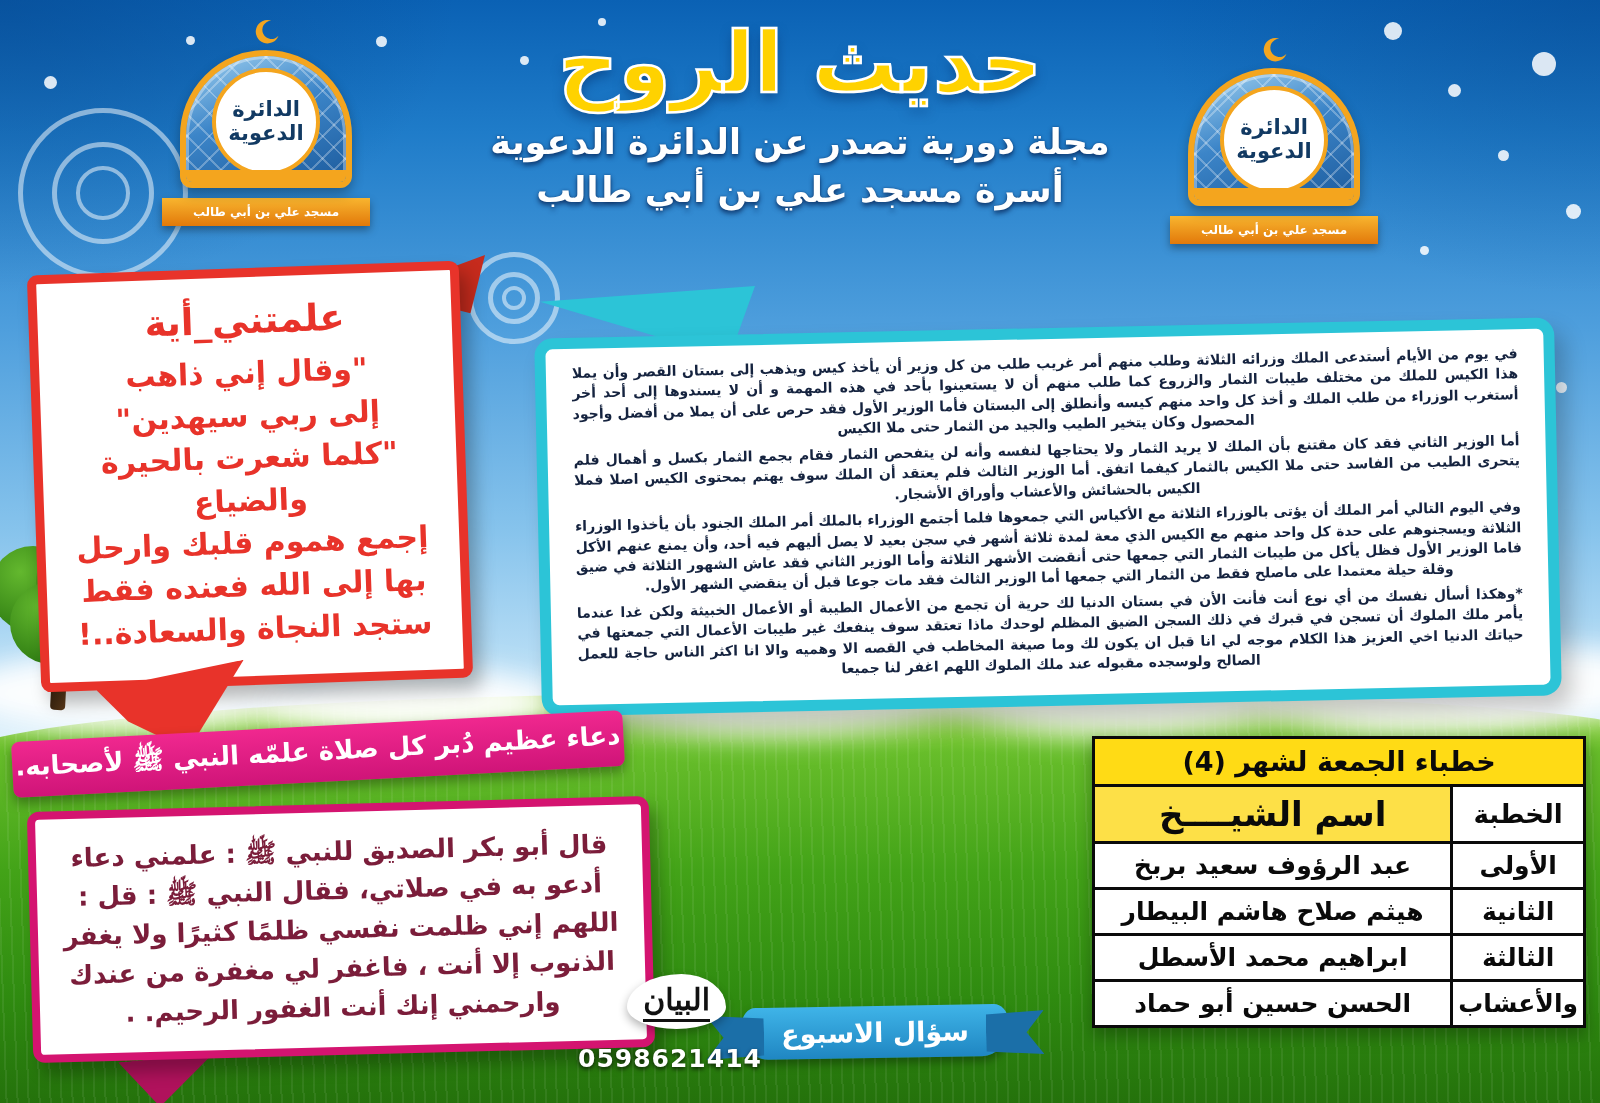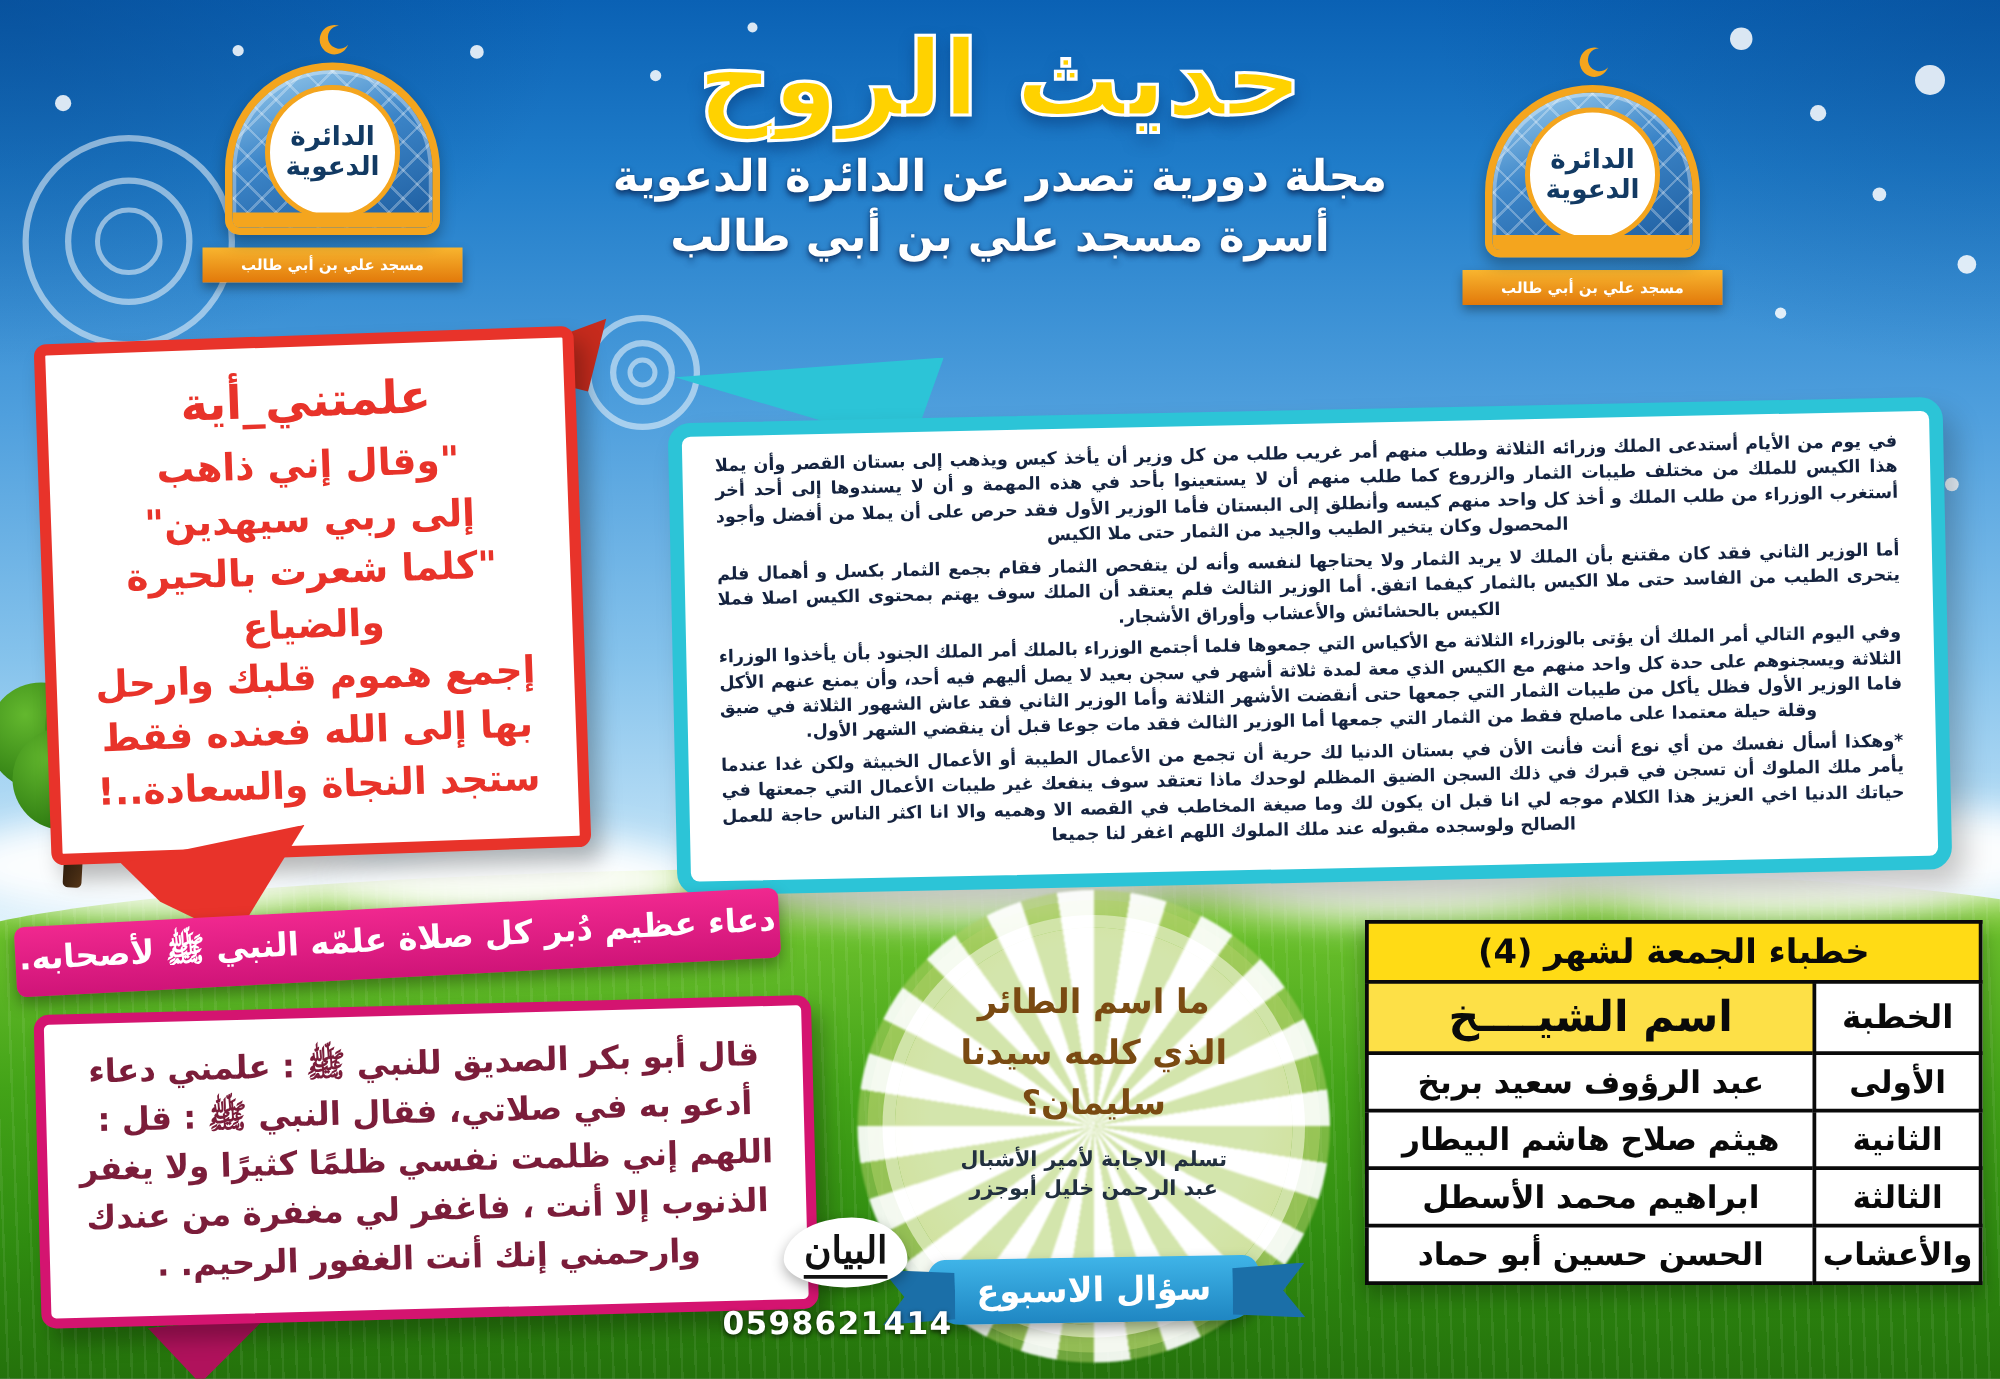--- a/index.html
+++ b/index.html
@@ -272,27 +272,20 @@
     <p>في يوم من الأيام أستدعى الملك وزرائه الثلاثة وطلب منهم أمر غريب طلب من كل وزير أن يأخذ كيس ويذهب إلى بستان القصر وأن يملا هذا الكيس للملك من مختلف طيبات الثمار والزروع كما طلب منهم أن لا يستعينوا بأحد في هذه المهمة و أن لا يسندوها إلى أحد أخر أستغرب الوزراء من طلب الملك و أخذ كل واحد منهم كيسه وأنطلق إلى البستان فأما الوزير الأول فقد حرص على أن يملا من أفضل وأجود المحصول وكان يتخير الطيب والجيد من الثمار حتى ملا الكيس</p>
     <p>أما الوزير الثاني فقد كان مقتنع بأن الملك لا يريد الثمار ولا يحتاجها لنفسه وأنه لن يتفحص الثمار فقام بجمع الثمار بكسل و أهمال فلم يتحرى الطيب من الفاسد حتى ملا الكيس بالثمار كيفما اتفق. أما الوزير الثالث فلم يعتقد أن الملك سوف يهتم بمحتوى الكيس اصلا فملا الكيس بالحشائش والأعشاب وأوراق الأشجار.</p>
     <p>وفي اليوم التالي أمر الملك أن يؤتى بالوزراء الثلاثة مع الأكياس التي جمعوها فلما أجتمع الوزراء بالملك أمر الملك الجنود بأن يأخذوا الوزراء الثلاثة ويسجنوهم على حدة كل واحد منهم مع الكيس الذي معة لمدة ثلاثة أشهر في سجن بعيد لا يصل أليهم فيه أحد، وأن يمنع عنهم الأكل فاما الوزير الأول فظل يأكل من طيبات الثمار التي جمعها حتى أنقضت الأشهر الثلاثة وأما الوزير الثاني فقد عاش الشهور الثلاثة في ضيق وقلة حيلة معتمدا على ماصلح فقط من الثمار التي جمعها أما الوزير الثالث فقد مات جوعا قبل أن ينقضي الشهر الأول.</p>
     <p>*وهكذا أسأل نفسك من أي نوع أنت فأنت الأن في بستان الدنيا لك حرية أن تجمع من الأعمال الطيبة أو الأعمال الخبيثة ولكن غدا عندما يأمر ملك الملوك أن تسجن في قبرك في ذلك السجن الضيق المظلم لوحدك  ماذا تعتقد سوف ينفعك غير طيبات الأعمال التي جمعتها في حياتك الدنيا اخي العزيز هذا الكلام موجه لي انا قبل ان يكون لك وما صيغة المخاطب في القصه الا وهميه والا انا اكثر الناس حاجة للعمل الصالح ولوسجده مقبوله عند ملك الملوك اللهم اغفر لنا جميعا</p>
   </div>
 
   <div class="dua-banner">دعاء عظيم دُبر كل صلاة علمّه النبي ﷺ لأصحابه.</div>
   <div class="dua-card">قال أبو بكر الصديق للنبي ﷺ : علمني دعاء أدعو به في صلاتي، فقال النبي ﷺ : قل : اللهم إني ظلمت نفسي ظلمًا كثيرًا ولا يغفر الذنوب إلا أنت ، فاغفر لي مغفرة من عندك وارحمني إنك أنت الغفور الرحيم. .</div>
   <div class="dua-tail"></div>
 
-  <div class="flower">
-    <div class="flower-question">ما اسم الطائر الذي كلمه سيدنا سليمان؟</div>
-    <div class="flower-submit">
-      <div>تسلم الاجابة لأمير الأشبال</div>
-      <div>عبد الرحمن خليل أبوجزر</div>
-    </div>
-  </div>
   <div class="week-ribbon">سؤال الاسبوع</div>
 
   <div class="khutaba-wrap">
     <table class="khutaba">
       <tbody>
           <tr>
         <td class="kh-title" colspan="2">خطباء الجمعة لشهر (4)</td>
       </tr>
       <tr>
         <td class="kh-head-ord">الخطبة</td>

